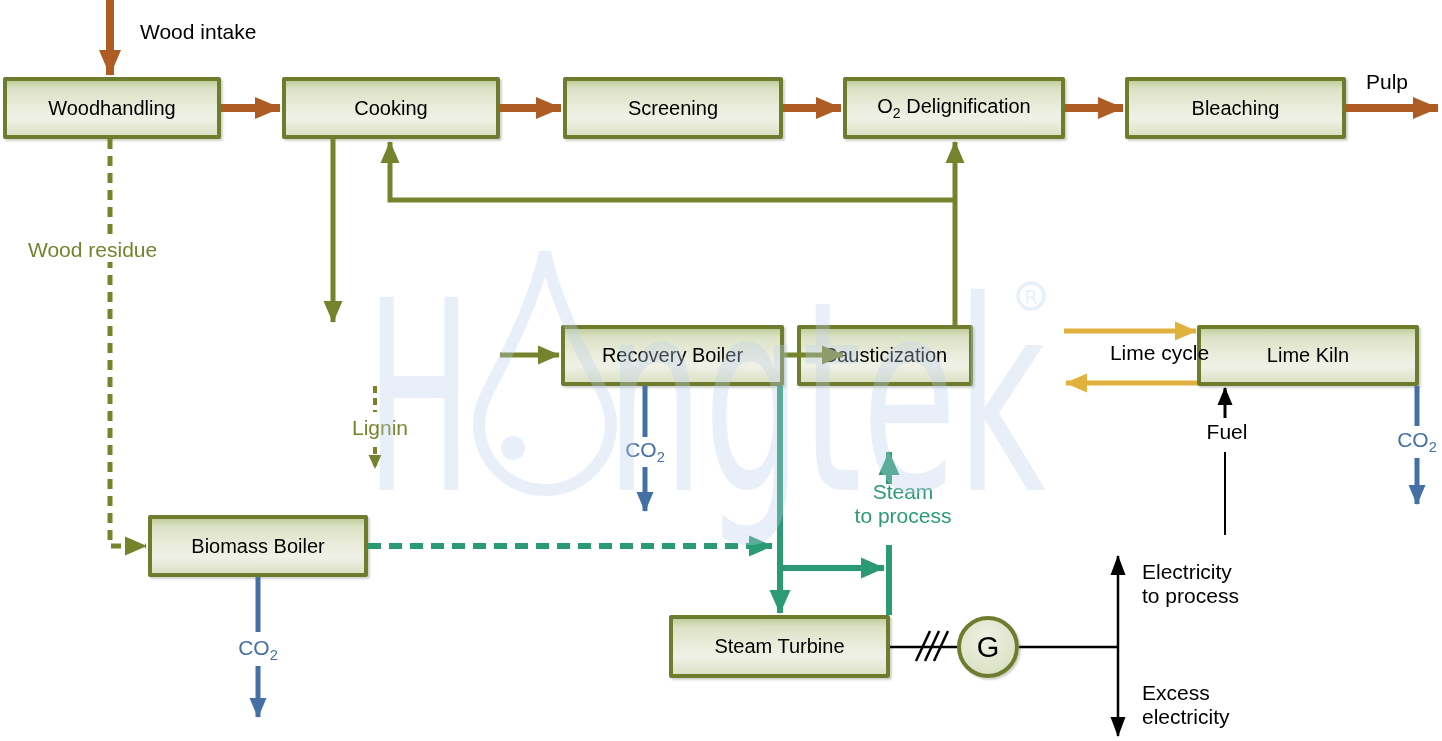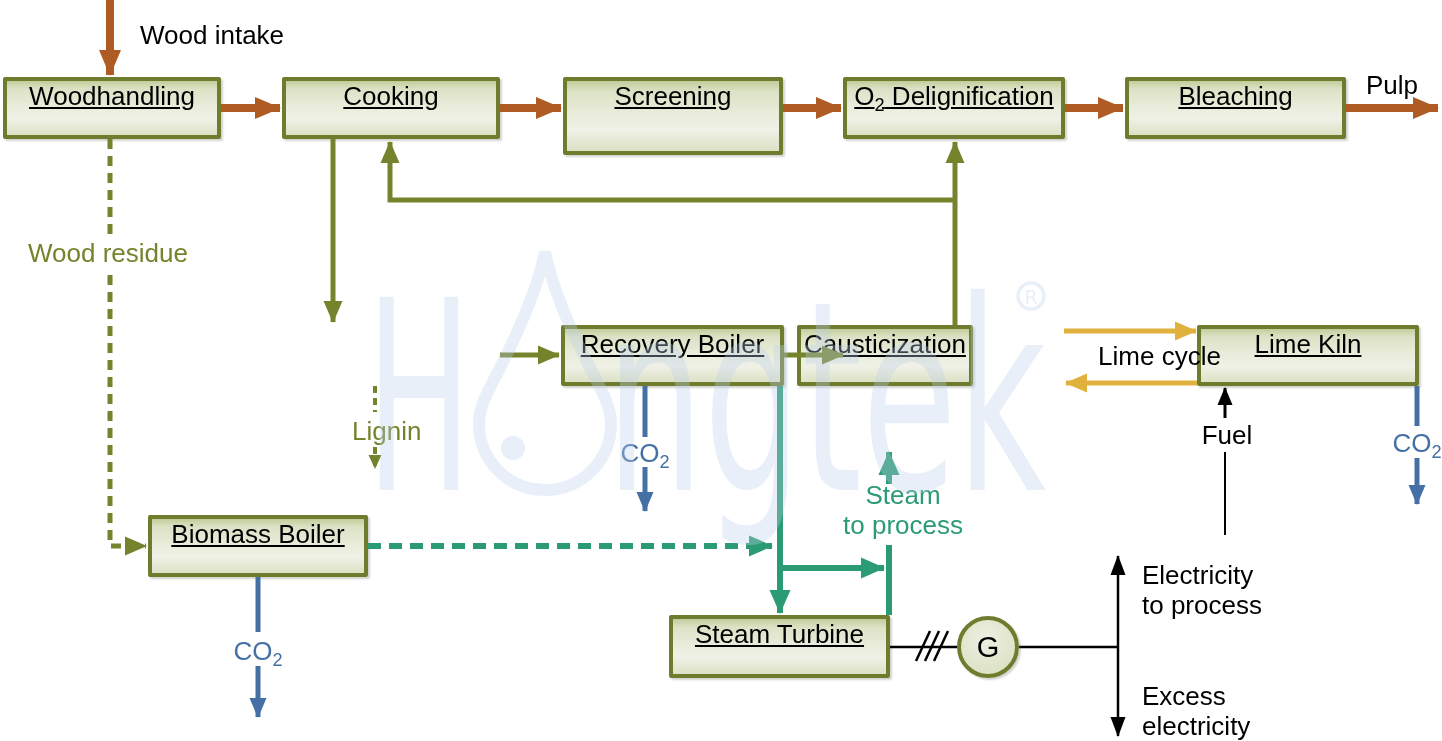--- a/index.html
+++ b/index.html
@@ -1,44 +1,44 @@
 <!DOCTYPE html>
 <html style="--border: #6e7c2d; --box_edge: #c2cd9b; --box_mid: #eaeddc; --wood: #ae5c24; --chem: #75832c; --steam: #2b9b74; --co2: #4470a6; --lime: #e0b13c; --ink: #000000; --watermark: #bed0eb;"><head>
 <meta charset="utf-8">
 <style>
   html,body{margin:0;padding:0;}
   #stage{position:relative;width:1442px;height:741px;background:#fff;overflow:hidden;
          font-family:"Liberation Sans",sans-serif;}
   .box{position:absolute;box-sizing:border-box;border:4px solid var(--border,#6e7c2d);border-radius:2px;
        background:linear-gradient(180deg,var(--box_edge,#c2cd9b) 0%,#dce2c6 15%,#eaeddc 50%,#f0f1e7 70%,#dce1c5 100%);
-       display:flex;justify-content:center;
-       font-size:26px;color:#000;white-space:nowrap;
-       box-shadow:2px 2px 2px rgba(110,110,95,.3);text-decoration:underline;}
-  .lbl{position:absolute;font-size:26px;line-height:1.16;color:#000;white-space:nowrap;}
+       display:flex;align-items:center;justify-content:center;
+       font-size:20px;color:#000;white-space:nowrap;
+       box-shadow:2px 2px 2px rgba(110,110,95,.3);}
+  .lbl{position:absolute;font-size:21px;line-height:1.16;color:#000;white-space:nowrap;}
   .center{text-align:center;}
   sub{font-size:70%;}
   svg{position:absolute;left:0;top:0;pointer-events:none;}
   #gcircle{position:absolute;box-sizing:border-box;width:62px;height:62px;border-radius:50%;
        border:4px solid var(--border,#6e7c2d);
        background:radial-gradient(circle at 45% 35%,#eef0e2 0%,#dde3c8 70%,#d2dab8 100%);
        display:flex;align-items:center;justify-content:center;font-size:29px;color:#000;
        box-shadow:2px 2px 2px rgba(110,110,95,.3);}
 </style>
 </head>
 <body>
 
 <div id="stage">
 
   <div class="box" style="left:3px;top:77px;width:218px;height:62px;">
       <span>Woodhandling</span>
     </div>
   <div class="box" style="left:282px;top:77px;width:218px;height:62px;">
       <span>Cooking</span>
     </div>
-  <div class="box" style="left:563px;top:77px;width:220px;height:78px;">
+  <div class="box" style="left:563px;top:77px;width:220px;height:62px;">
       <span>Screening</span>
     </div>
   <div class="box" style="left:843px;top:77px;width:222px;height:62px;">
       <span><span>O</span><sub>2</sub><span> Delignification</span></span>
     </div>
   <div class="box" style="left:1125px;top:77px;width:221px;height:62px;">
       <span>Bleaching</span>
     </div>
   <div class="box" style="left:561px;top:325px;width:223px;height:61px;">
       <span>Recovery Boiler</span>

